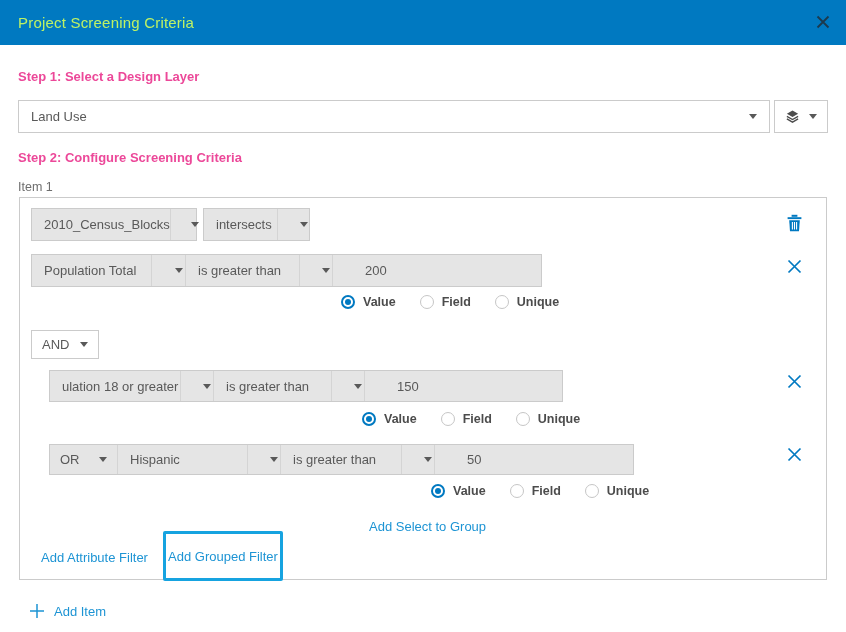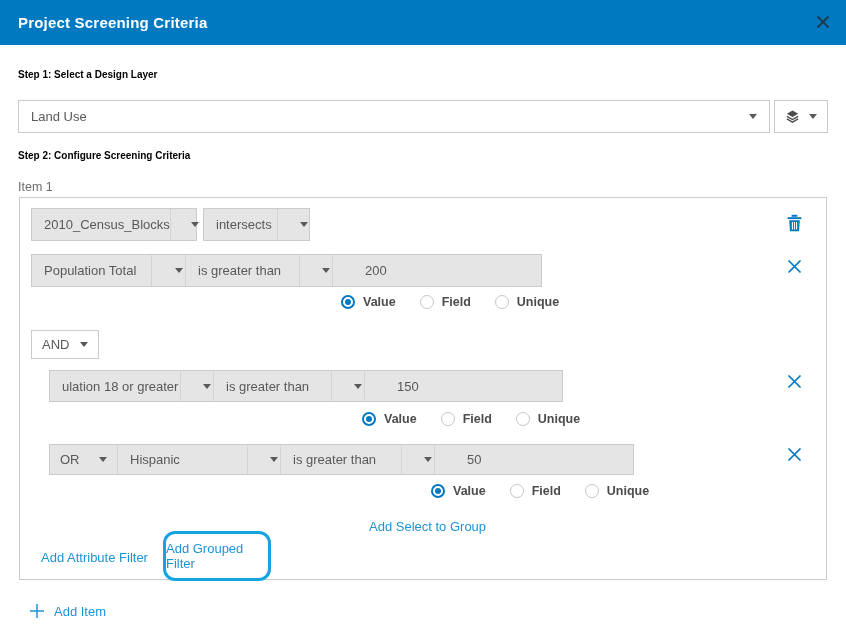--- a/index.html
+++ b/index.html
@@ -1,24 +1,24 @@
 <!DOCTYPE html>
 <html><head>
 <meta charset="utf-8">
 <style>
   * { box-sizing: border-box; margin: 0; padding: 0; }
   body { font-family: "Liberation Sans", "DejaVu Sans", sans-serif; background: #ffffff; }
   .dialog { position: relative; width: 846px; height: 632px; background: #fff; overflow: hidden; }
 
   
   .hdr { position: absolute; left: 0; top: 0; width: 846px; height: 45px; background: #0079c1; }
-  .hdr-title { position: absolute; left: 18px; top: 0; line-height: 45px; color: #ffffff; font-size: 15px; letter-spacing: .2px; font-weight: bold; }
+  .hdr-title { position: absolute; left: 18px; top: 0; line-height: 45px; color: #bef264; font-size: 15px; letter-spacing: .2px; }
   .hdr-close { position: absolute; right: 15px; top: 14px; width: 16px; height: 16px; cursor: pointer; }
 
-  .step-label { position: absolute; left: 18px; font-size: 10px; font-weight: bold; color: #000000; }
+  .step-label { position: absolute; left: 18px; font-size: 13px; font-weight: bold; color: #ec4899; }
   .item-label { position: absolute; left: 18px; top: 180px; font-size: 12.5px; color: #6e6e6e; }
 
   
   .box { border: 1px solid #cbcbcb; background: #fff; display: flex; align-items: center; }
   .crow { position: absolute; display: flex; align-items: stretch; border: 1px solid #cbcbcb; background: #e5e5e5; }
   .crow > .cell + .cell { border-left: 1px solid #d4d4d4; }
   .cell { display: flex; align-items: center; font-size: 13px; color: #595959; padding-left: 20px; }
   .cell.txt { padding-left: 12px; }
   .cell.caret-cell { justify-content: center; }
   .cell.grow { flex: 1; }
@@ -39,21 +39,21 @@
   
   .radio-row { position: absolute; display: flex; align-items: center; }
   .radio-item { display: flex; align-items: center; margin-right: 24px; }
   .radio { width: 14px; height: 14px; border-radius: 50%; border: 1px solid #c6c6c6; background: #fff; display: inline-block; position: relative; cursor: pointer; flex: none; }
   .radio.sel { border: 2px solid #0079c1; }
   .radio.sel::after { content: ""; position: absolute; left: 2px; top: 2px; width: 6px; height: 6px; border-radius: 50%; background: #0079c1; }
   .rlabel { margin-left: 8px; font-size: 12.5px; font-weight: bold; color: #4c4c4c; }
 
   .link { font-size: 13px; color: #1d94d4; cursor: pointer; text-decoration: none; }
 
-  .hl-box { position: absolute; left: 143px; top: 333px; width: 108px; height: 50px; border: 3px solid #16a3e0; border-radius: 12px; display: flex; align-items: center; justify-content: center; }
+  .hl-box { position: absolute; left: 143px; top: 333px; width: 120px; height: 50px; border: 3px solid #16a3e0; border-radius: 2px; display: flex; align-items: center; justify-content: center; }
 
   .add-item { position: absolute; left: 29px; top: 603px; display: flex; align-items: center; gap: 9px; cursor: pointer; }
   .add-item .link { font-size: 13px; }
 </style>
 </head>
 <body>
 
 <div class="dialog">
 
   <div class="hdr">

